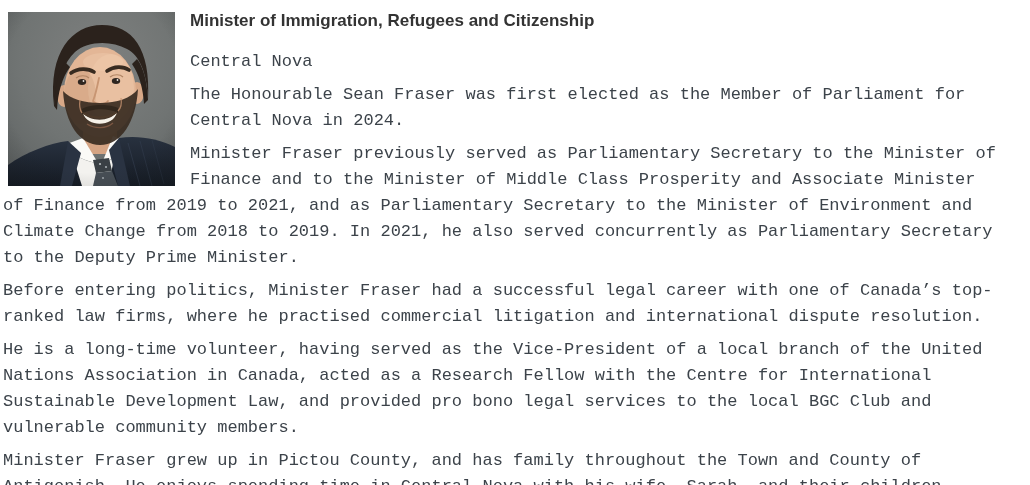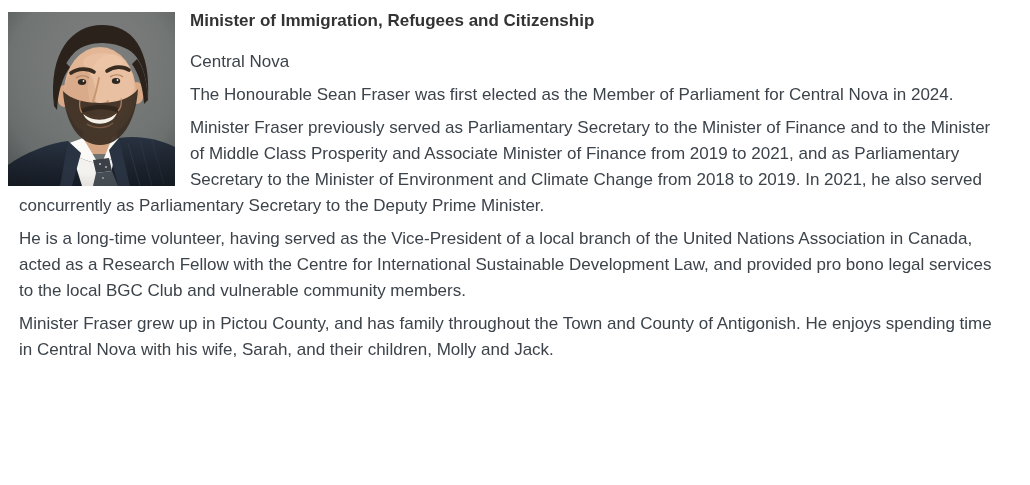--- a/index.html
+++ b/index.html
@@ -28,21 +28,22 @@
   }
   .portrait svg { display: block; width: 167px; height: 174px; }
   h1.bio-title {
     font-size: 17px;
     line-height: 26px;
     font-weight: 700;
     margin: 0 0 15px 0;
     color: #333333;
   }
   p.bio-p {
-    margin: 0 0 7px 16px;
+    margin: 0 0 7px 0;
+    font-family: Liberation Mono, monospace;
   }
 </style>
 </head>
 <body>
 
 <article class="bio">
 
   <figure class="portrait">
     <svg viewBox="0 0 167 174" xmlns="http://www.w3.org/2000/svg" role="img">
       <defs>
@@ -121,16 +122,17 @@
 
       <rect width="167" height="174" fill="url(#vinG)"></rect>
     </svg>
   </figure>
 
   <h1 class="bio-title">Minister of Immigration, Refugees and Citizenship</h1>
 
   <p class="bio-p">Central Nova</p>
   <p class="bio-p">The Honourable Sean Fraser was first elected as the Member of Parliament for Central Nova in 2024.</p>
   <p class="bio-p">Minister Fraser previously served as Parliamentary Secretary to the Minister of Finance and to the Minister of Middle Class Prosperity and Associate Minister of Finance from 2019 to 2021, and as Parliamentary Secretary to the Minister of Environment and Climate Change from 2018 to 2019. In 2021, he also served concurrently as Parliamentary Secretary to the Deputy Prime Minister.</p>
+  <p class="bio-p">Before entering politics, Minister Fraser had a successful legal career with one of Canada’s top-ranked law firms, where he practised commercial litigation and international dispute resolution.</p>
   <p class="bio-p">He is a long-time volunteer, having served as the Vice-President of a local branch of the United Nations Association in Canada, acted as a Research Fellow with the Centre for International Sustainable Development Law, and provided pro bono legal services to the local BGC Club and vulnerable community members.</p>
   <p class="bio-p">Minister Fraser grew up in Pictou County, and has family throughout the Town and County of Antigonish. He enjoys spending time in Central Nova with his wife, Sarah, and their children, Molly and Jack.</p>
 
 </article>
 
 </body></html>

